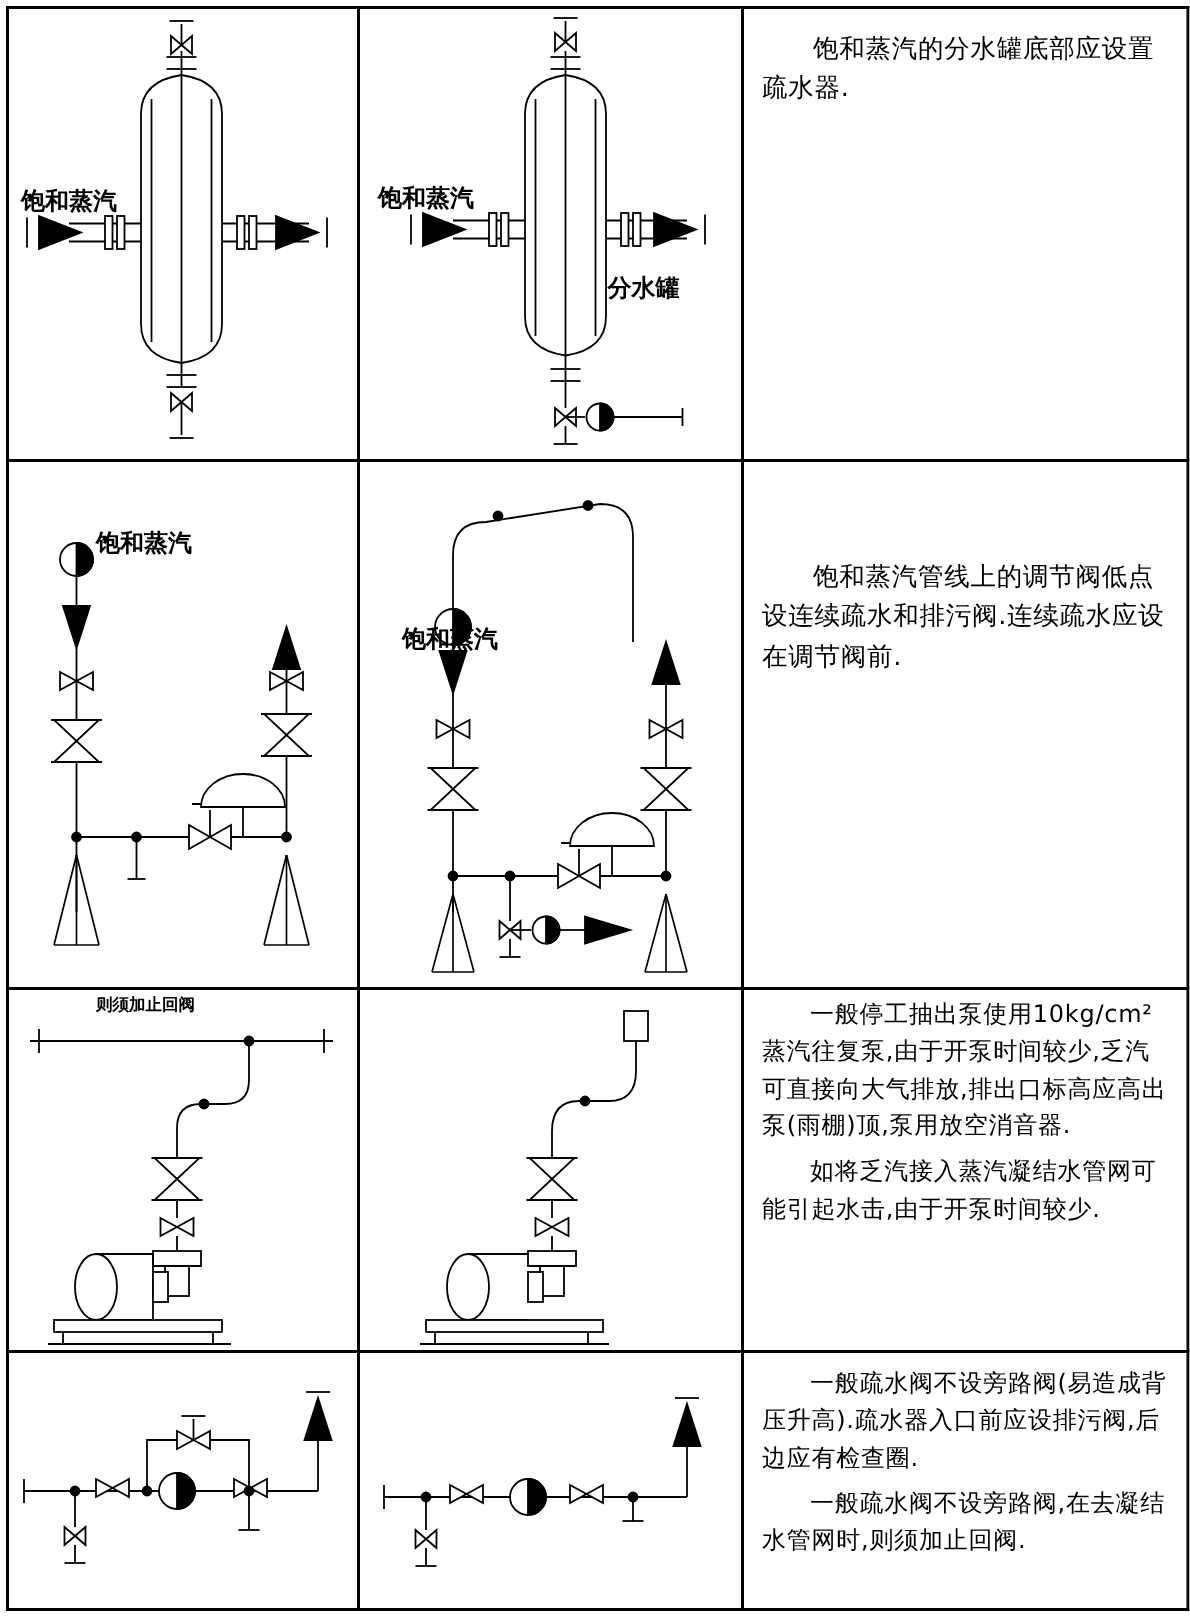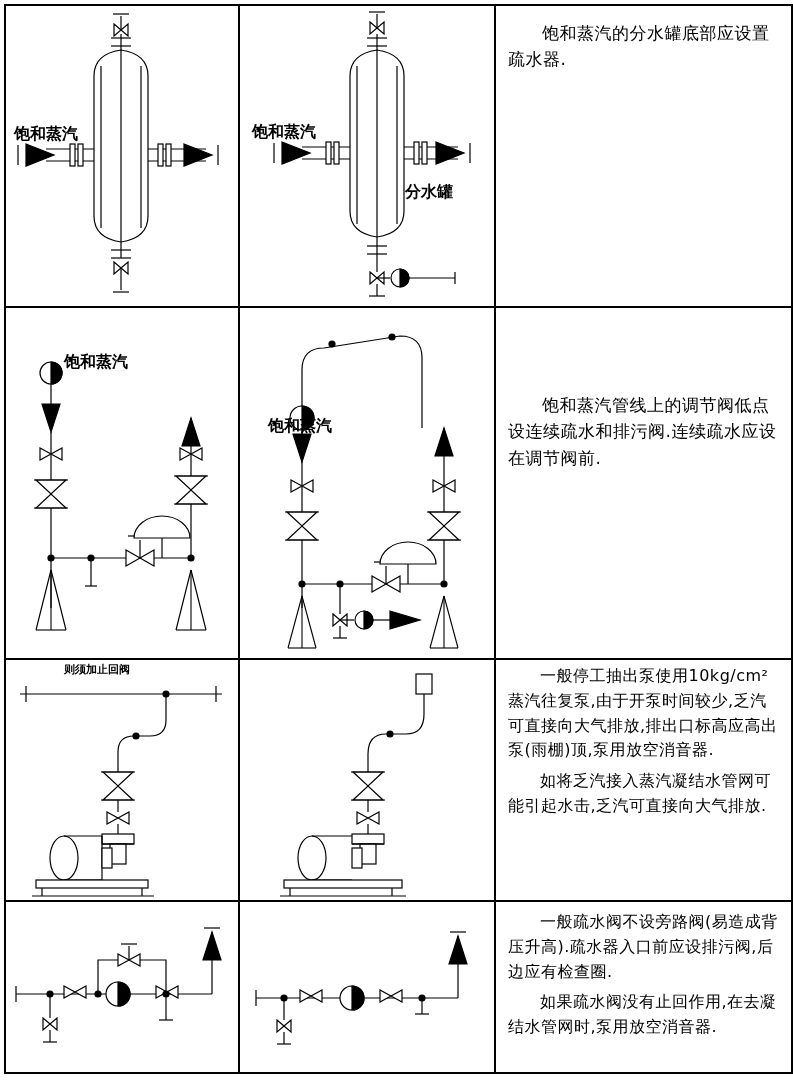--- a/index.html
+++ b/index.html
@@ -281,21 +281,21 @@
               <line x1="204" y1="288" x2="190" y2="340"></line>
               <line x1="204" y1="288" x2="218" y2="340"></line>
             </g>
           </g>
         </svg>
         <span class="lbl" style="left:28px;top:108px;">饱和蒸汽</span>
       </div>
     </td>
 
     <td class="c3 r2">
-      <div class="note" style="padding-top:84px;">
+      <div class="note" style="padding-top:64px;">
         <p>饱和蒸汽管线上的调节阀低点设连续疏水和排污阀.连续疏水应设在调节阀前.</p>
       </div>
     </td>
   </tr>
 
   <tr>
     <td class="c1 r3">
       <div class="cell-inner">
         <svg width="230" height="238" viewBox="0 0 230 238">
           <g stroke="#000" fill="none" stroke-width="1.2">
@@ -368,21 +368,21 @@
             <line x1="152" y1="228" x2="152" y2="236"></line>
             <line x1="40" y1="236" x2="166" y2="236"></line>
           </g>
         </svg>
       </div>
     </td>
 
     <td class="c3 r3">
       <div class="note" style="padding-top:4px;font-size:16px;">
         <p>一般停工抽出泵使用10kg/cm² 蒸汽往复泵,由于开泵时间较少,乏汽可直接向大气排放,排出口标高应高出泵(雨棚)顶,泵用放空消音器.</p>
-        <p>如将乏汽接入蒸汽凝结水管网可能引起水击,乏汽可直接向大气排放.</p>
+        <p>如将乏汽接入蒸汽凝结水管网可能引起水击,由于开泵时间较少.</p>
       </div>
     </td>
   </tr>
 
   <tr>
     <td class="c1 r4">
       <div class="cell-inner">
         <svg width="230" height="168" viewBox="0 0 230 168">
           <g stroke="#000" fill="none" stroke-width="1.2">
 
@@ -449,20 +449,20 @@
             <path d="M209 62 L227 62 L218 34 Z" fill="#000"></path>
             <line x1="210" y1="30" x2="226" y2="30"></line>
           </g>
         </svg>
       </div>
     </td>
 
     <td class="c3 r4">
       <div class="note" style="padding-top:8px;font-size:16px;">
         <p>一般疏水阀不设旁路阀(易造成背压升高).疏水器入口前应设排污阀,后边应有检查圈.</p>
-        <p>如果疏水阀没有止回作用,在去凝结水管网时,泵用放空消音器.</p>
+        <p>一般疏水阀不设旁路阀,在去凝结水管网时,则须加止回阀.</p>
       </div>
     </td>
   </tr>
 
 </tbody>
     </table>
 </div>
 
 </body></html>

